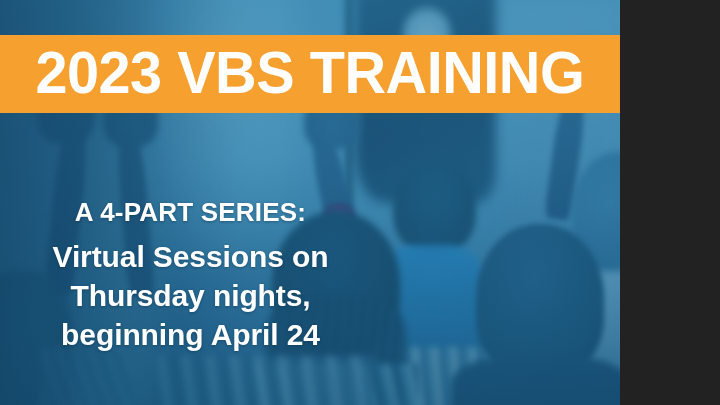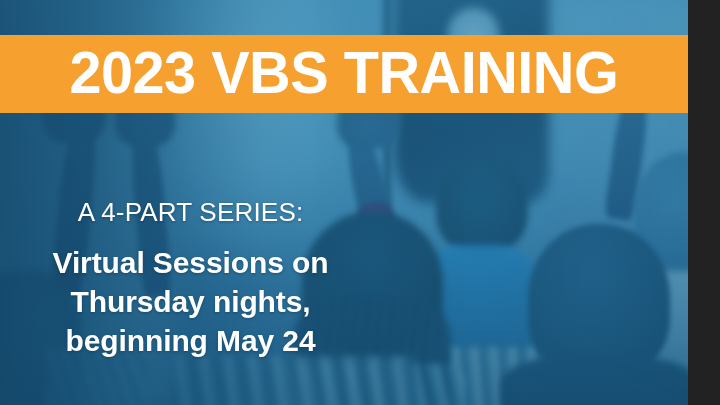--- a/index.html
+++ b/index.html
@@ -3,21 +3,21 @@
 <meta charset="utf-8">
 <title>2023 VBS Training</title>
 <style>
   html, body {
     margin: 0;
     padding: 0;
     background: #222;
   }
   #banner {
     position: relative;
-    width: 688px;
+    width: 620px;
     height: 405px;
     overflow: hidden;
     font-family: "Liberation Sans", sans-serif;
     background: #000000;
   }
 
   
   .photo {
     position: absolute;
     inset: 0;
@@ -262,33 +262,33 @@
     position: absolute;
     left: 18px;
     top: 198px;
     width: 345px;
     text-align: center;
     color: #ffffff;
     text-shadow: 0 1px 3px rgba(10,45,70,0.45);
   }
   .copy .l1 {
     font-size: 26px;
-    font-weight: 400;
+    font-weight: 700;
     line-height: 1.12;
     letter-spacing: 0.2px;
   }
   .copy .l2,
   .copy .l3,
   .copy .l4 {
     font-size: 30px;
     font-weight: 700;
     line-height: 1.30;
     letter-spacing: -0.1px;
   }
-  .copy .l2 { margin-top: 16px; }
+  .copy .l2 { margin-top: 10px; }
 </style>
 </head>
 <body>
 
 <div id="banner">
 
   <div class="photo">
     <div class="photo-blur">
       <div class="ph-base"></div>
       <div class="ph-wall-l"></div>
@@ -330,16 +330,16 @@
   </div>
 
   <div class="title-band">
     <div class="title-text">2023 VBS TRAINING</div>
   </div>
 
   <div class="copy">
     <div class="l1">A 4-PART SERIES:</div>
     <div class="l2">Virtual Sessions on</div>
     <div class="l3">Thursday nights,</div>
-    <div class="l4">beginning May 24</div>
+    <div class="l4">beginning April 24</div>
   </div>
 
 </div>
 
 </body></html>

